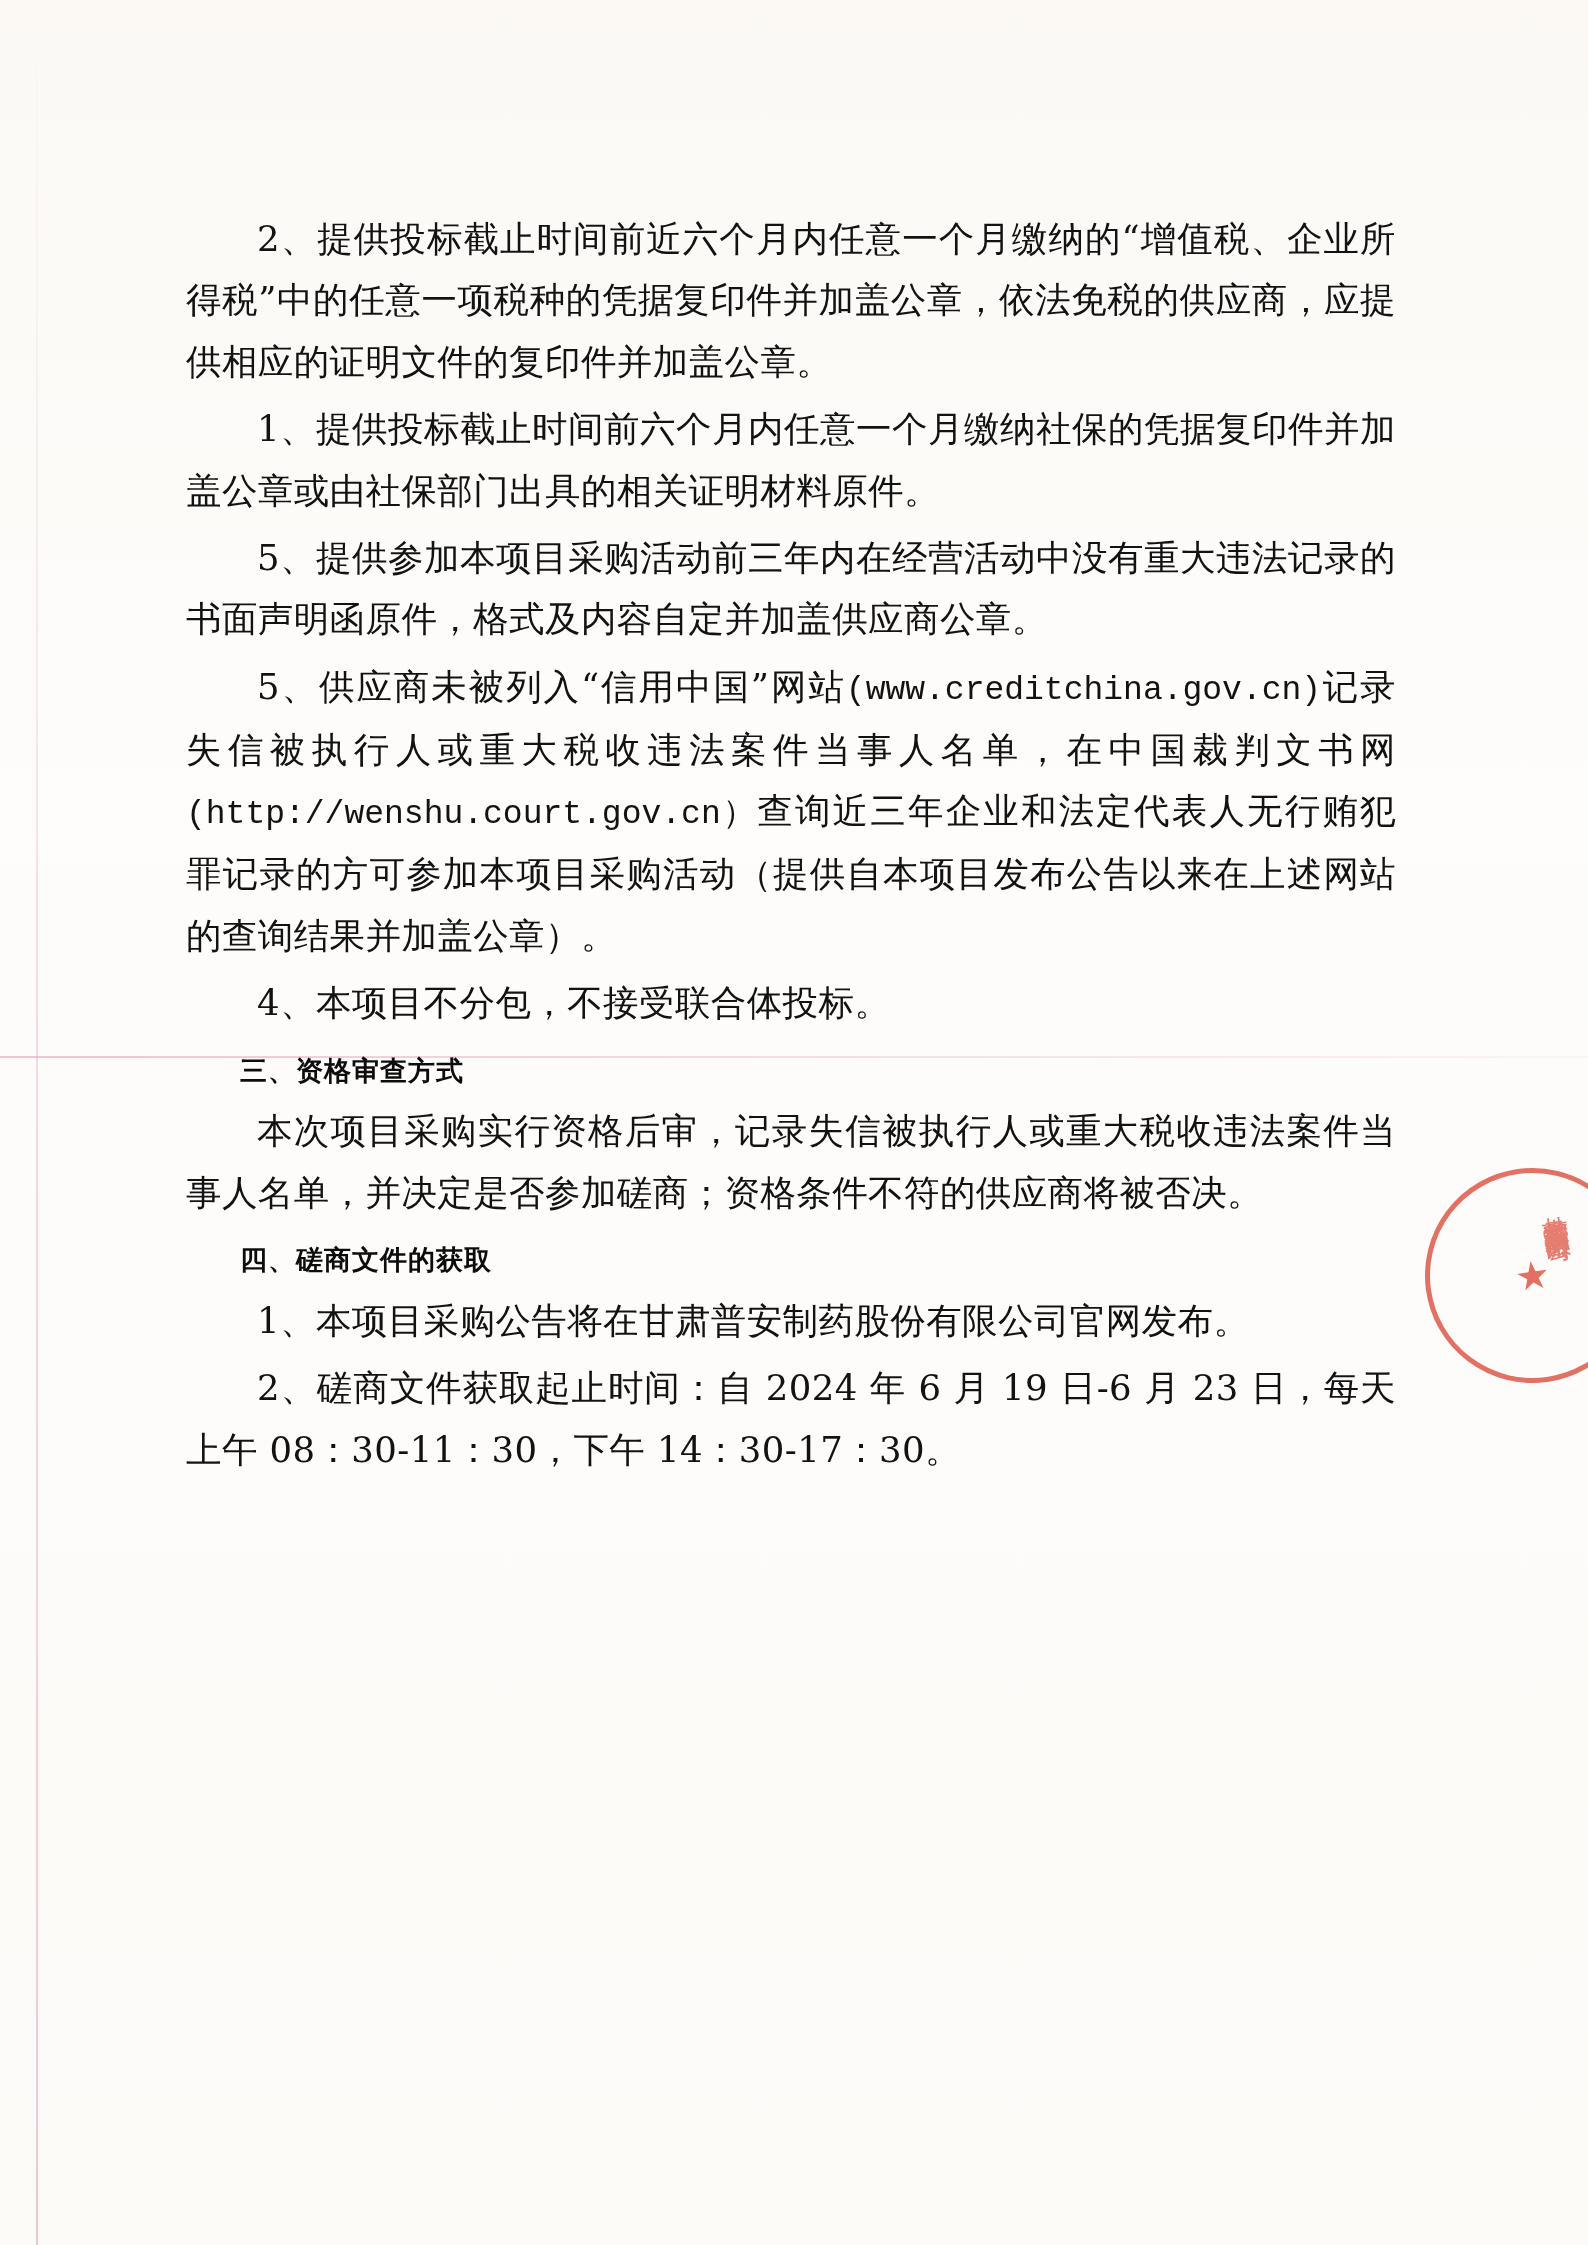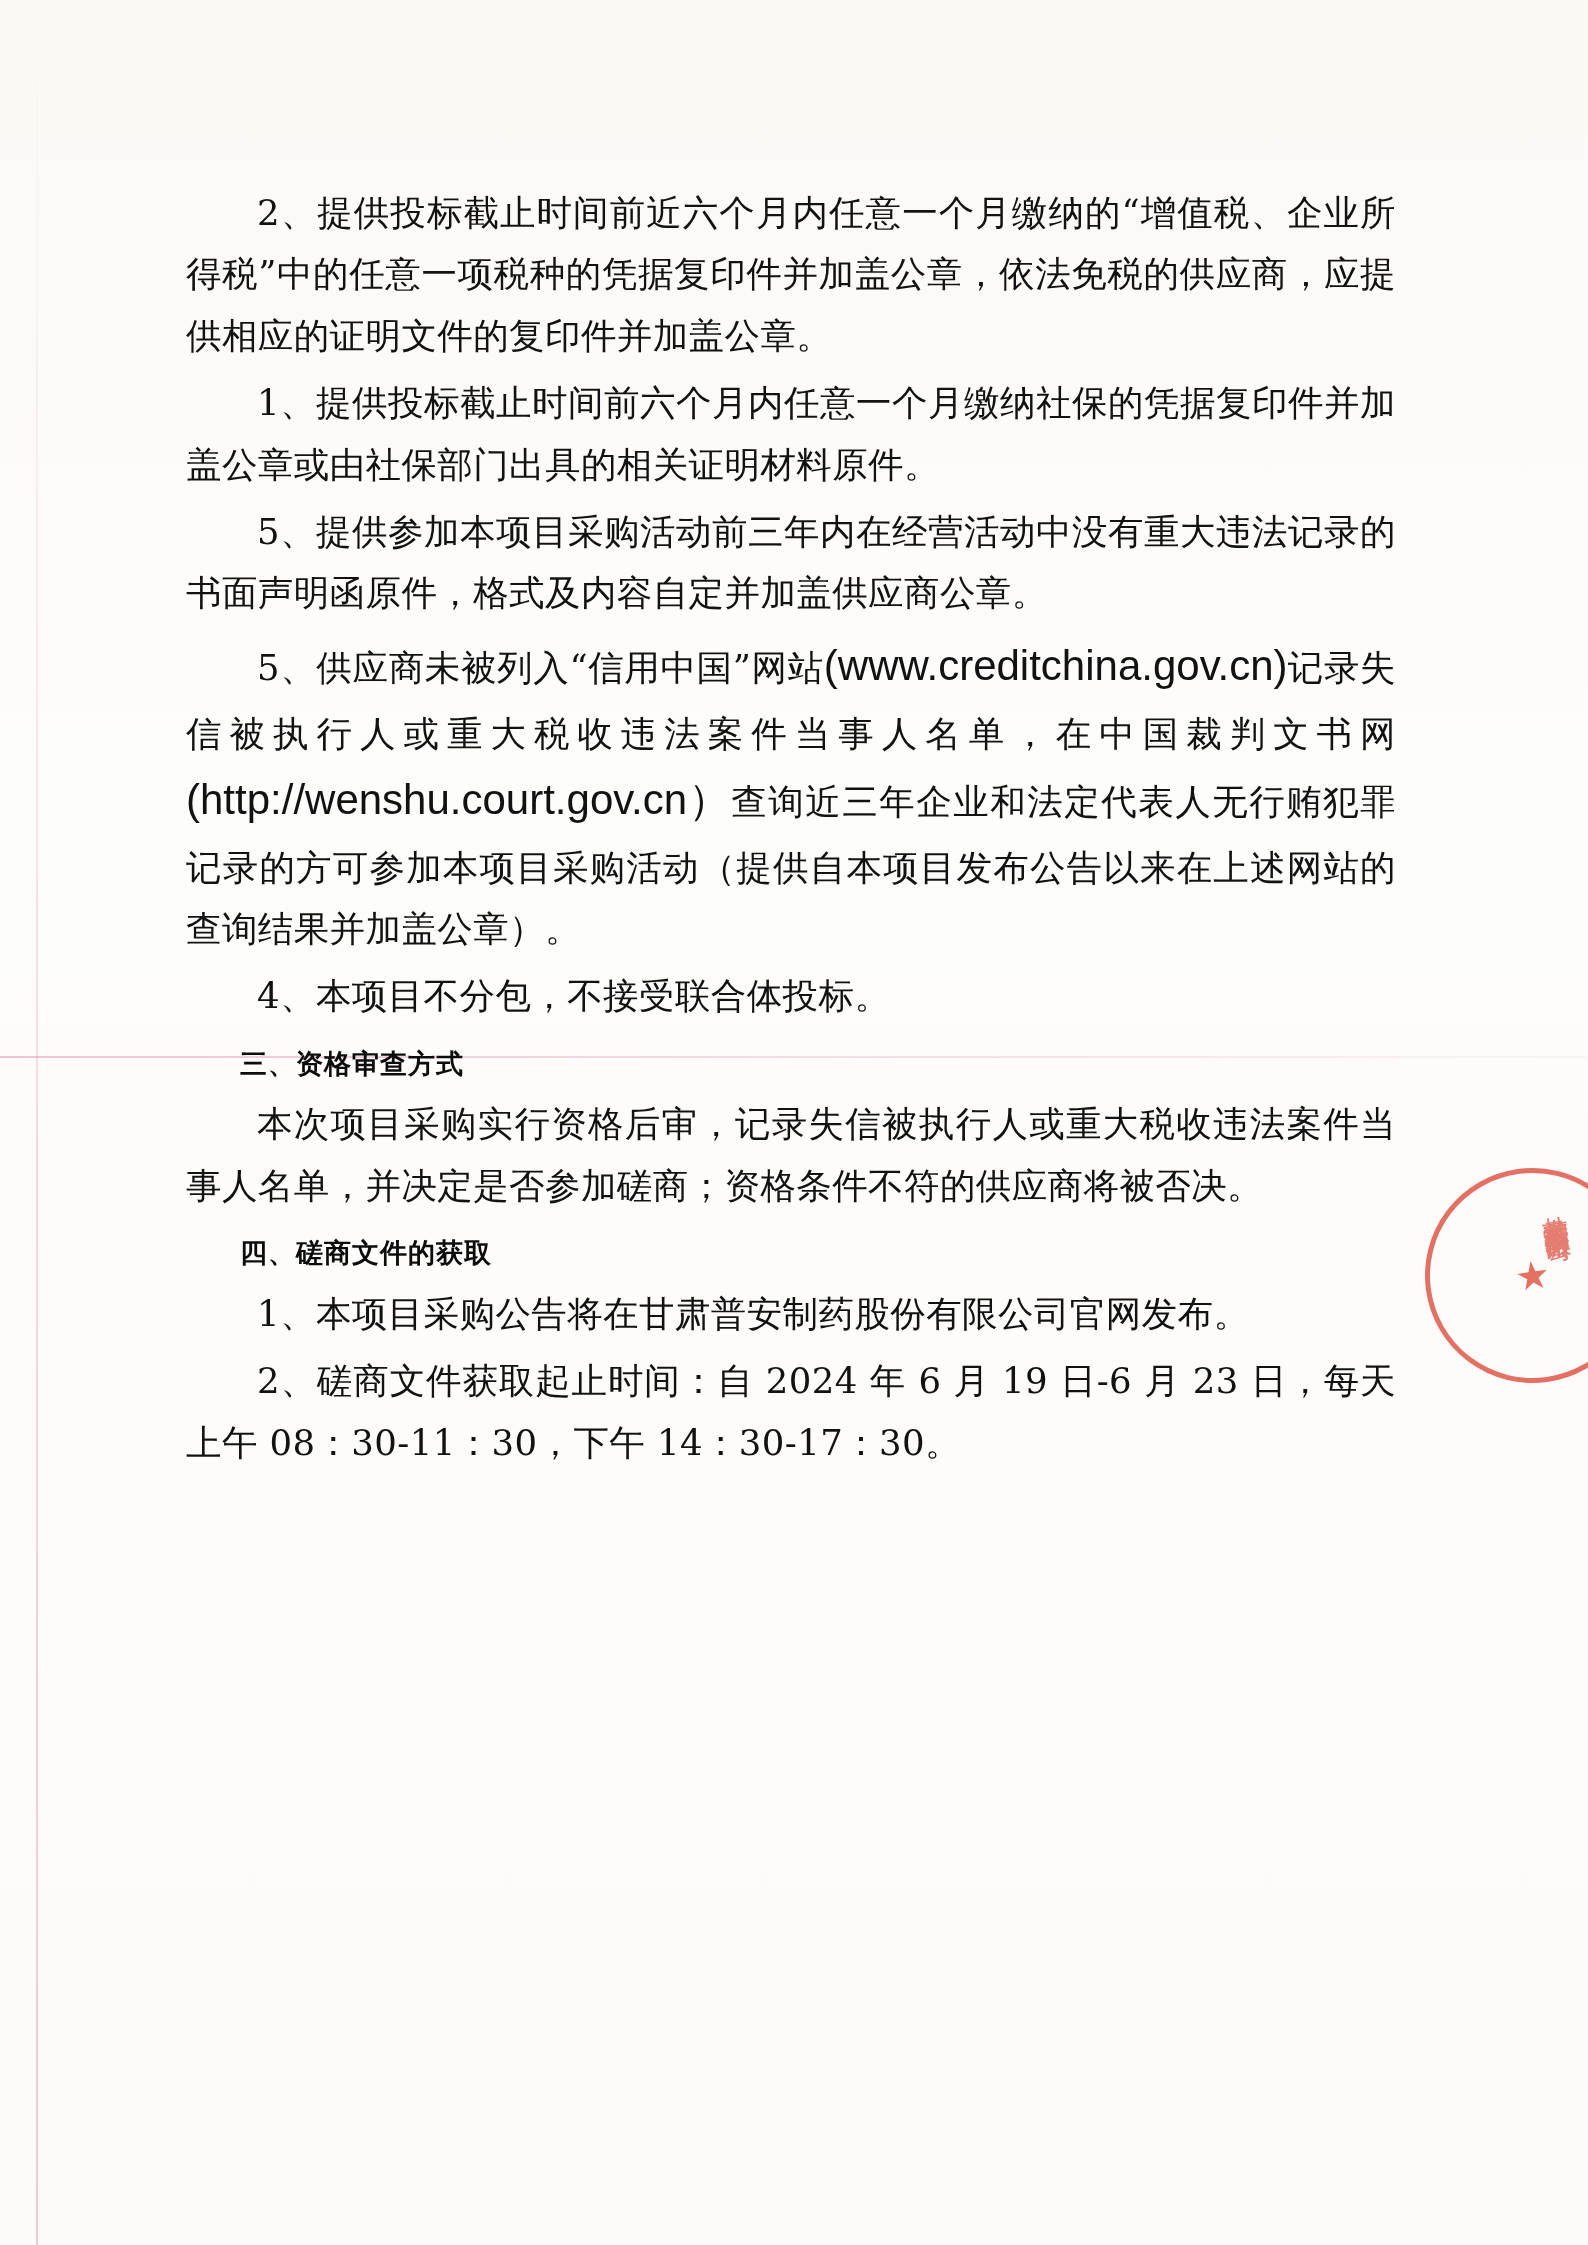--- a/index.html
+++ b/index.html
@@ -43,21 +43,21 @@
     top: 0;
     bottom: 0;
     width: 2px;
     background: linear-gradient(180deg, rgba(232,175,200,0.0) 0%, rgba(228,155,185,0.35) 48%, rgba(226,150,180,0.5) 100%);
     pointer-events: none;
   }
 
   .content {
     position: absolute;
     left: 186px;
-    top: 182px;
+    top: 208px;
     width: 1210px;
   }
 
   p.para {
     margin: 0 0 6px 0;
     font-size: 35.5px;
     line-height: 1.73;
     letter-spacing: 0.4px;
     text-align: justify;
     text-justify: inter-character;
@@ -76,22 +76,22 @@
     font-family: "DejaVu Serif", "Liberation Serif", serif;
     color: #0c0c0c;
     letter-spacing: 1px;
   }
   
   p.para.spread {
     text-align: justify;
     text-justify: inter-character;
   }
   .mono {
-    font-family: Liberation Sans, sans-serif;
-    font-size: 42px;
+    font-family: Liberation Mono, monospace;
+    font-size: 33px;
     letter-spacing: 0px;
   }
 
   
   .seal {
     position: absolute;
     right: -52px;
     top: 1168px;
     width: 215px;
     height: 215px;

